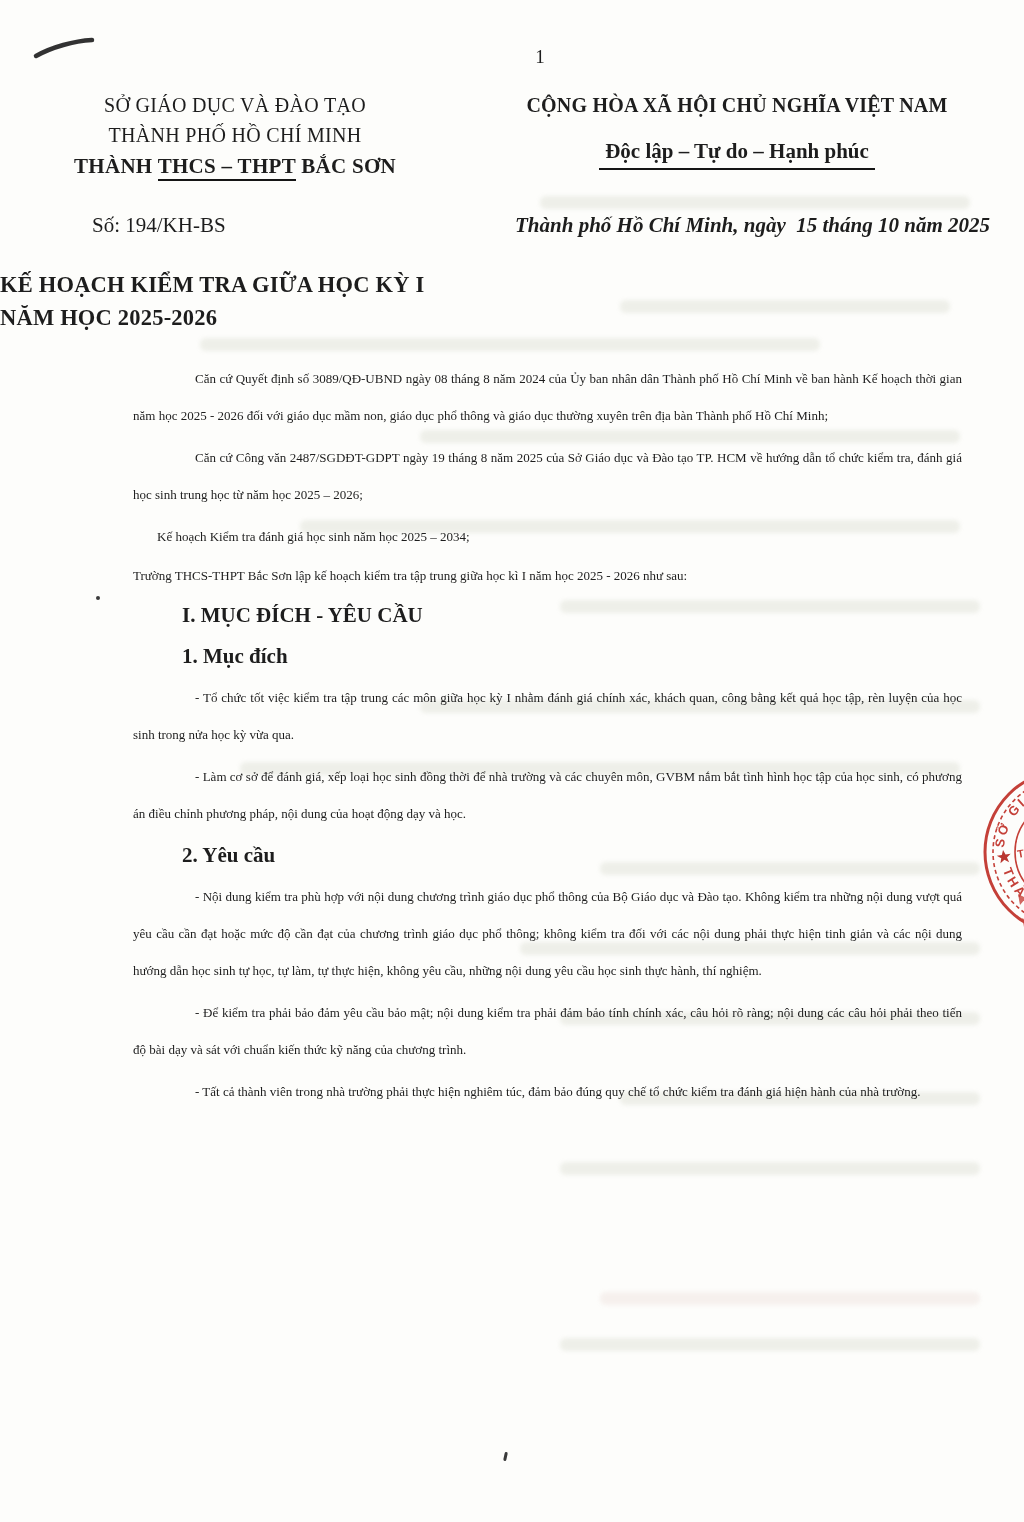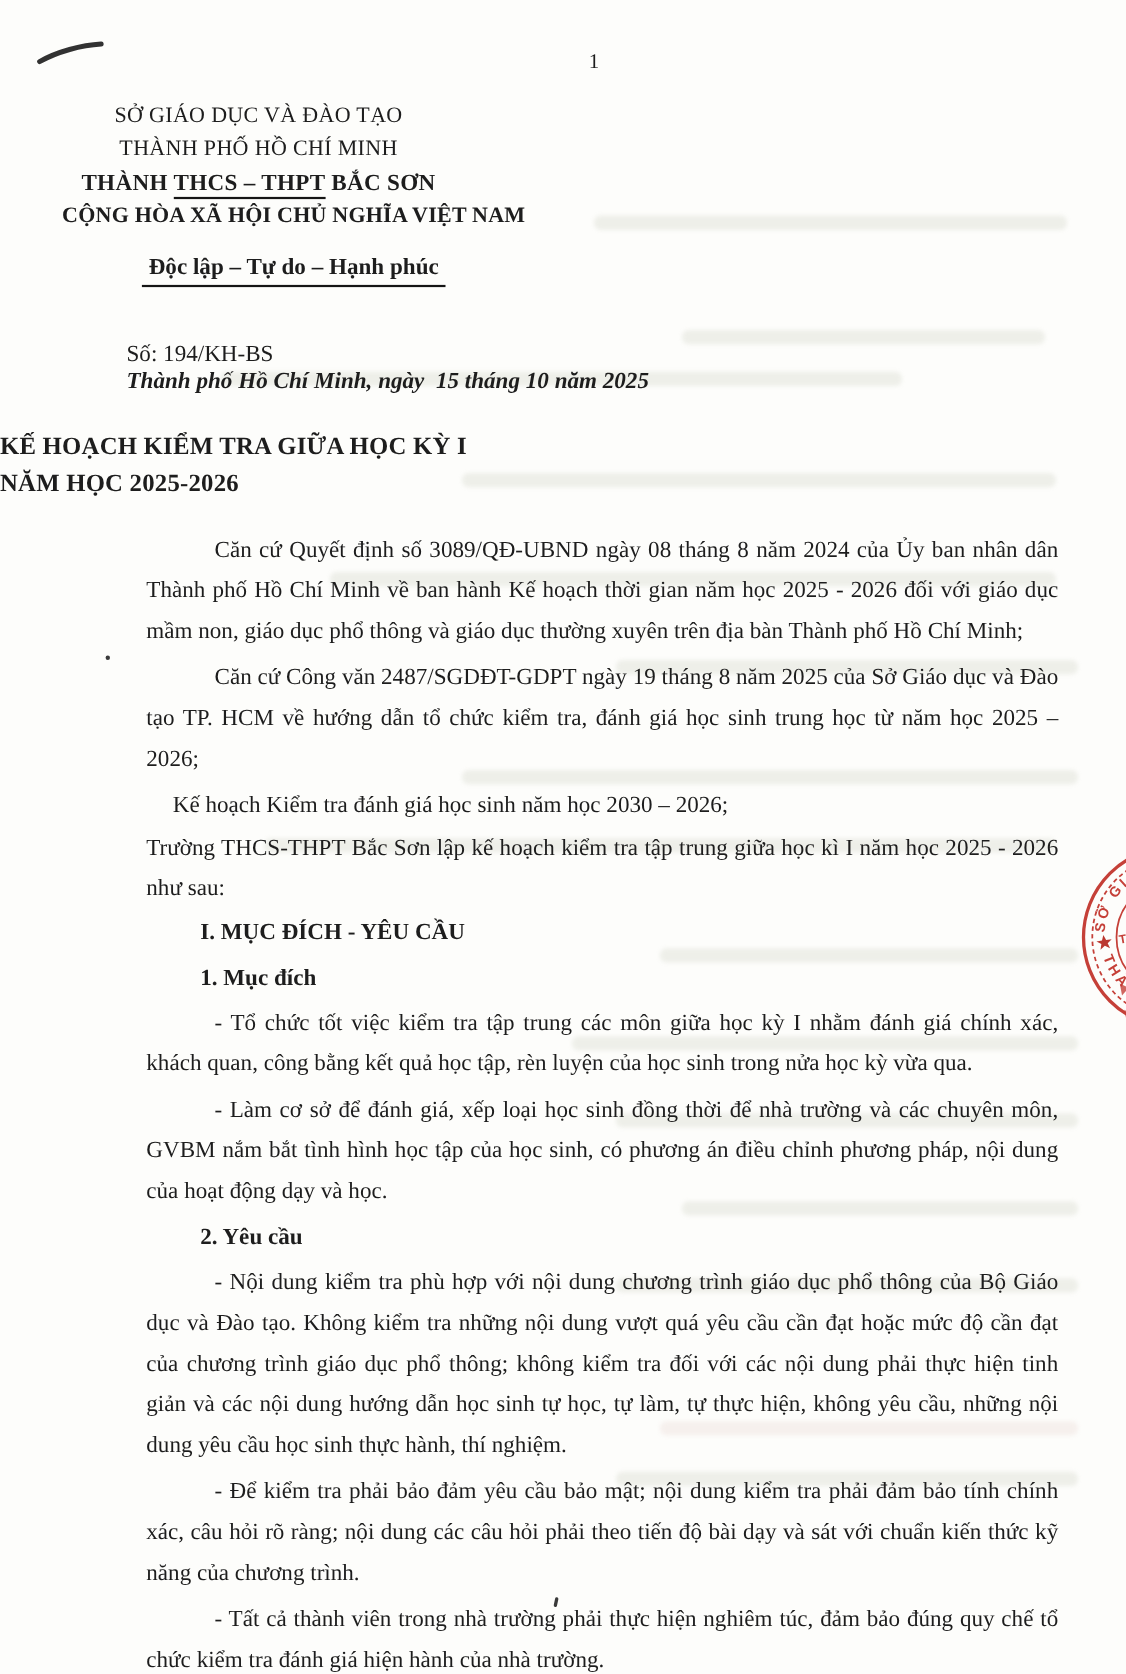--- a/index.html
+++ b/index.html
@@ -52,22 +52,22 @@
     display:inline-block;
     font-weight:700;
     font-size:21px;
     border-bottom:2.5px solid #151515;
     padding:0 6px 2px 6px;
     margin-top:16px;
   }
   .so-row{
     display:flex;
     justify-content:space-between;
-    margin-top:48px;
-    padding:0 34px 0 115px;
+    margin-top:32px;
+    padding:0 34px 0 92px;
     font-size:21px;
   }
   .doc-date{
     font-style:italic;
     font-weight:700;
     white-space:pre;
   }
   .title-block{
     margin-top:30px;
     text-align:left;
@@ -76,21 +76,21 @@
     line-height:33px;
     letter-spacing:.2px;
   }
   .doc-body{
     margin:26px 62px 0 133px;
     position:relative;
     z-index:2;
   }
   .para{
     text-align:justify;
-    font-size:21px;
+    font-size:13px;
     line-height:37px;
     margin:0 0 5px 0;
     text-indent:62px;
   }
   .para.indent-sm{ text-indent:24px; margin-bottom:2px; }
   .para.noindent{ text-indent:0; margin-bottom:2px; }
   .para.heading{
     font-weight:700;
     font-size:21px;
     text-indent:0;
@@ -117,21 +117,21 @@
     height:13px;
     border-radius:6px;
     background:rgba(139,148,116,.13);
     filter:blur(2px);
     z-index:0;
   }
   .bleed.pink{ background:rgba(196,148,140,.12); }
   .speck{
     position:absolute;background:#3a3a3a;z-index:3;
   }
-  .hdr-z{ position:relative; z-index:2;flex-direction:column; }
+  .hdr-z{ position:relative; z-index:2; }
 </style>
 </head>
 <body>
 
 <div class="page">
 
   <svg class="pen-stroke" viewBox="0 0 72 32">
     <path d="M8,24 C24,15 46,9 64,8" stroke="#1c1c1c" stroke-width="4.5" fill="none" stroke-linecap="round" opacity="0.9"></path>
   </svg>
 
@@ -193,21 +193,21 @@
   </div>
 
   <div class="title-block hdr-z">
     <div>KẾ HOẠCH KIỂM TRA GIỮA HỌC KỲ I</div>
     <div>NĂM HỌC 2025-2026</div>
   </div>
 
   <div class="doc-body">
       <p class="para indent">Căn cứ Quyết định số 3089/QĐ-UBND ngày 08 tháng 8 năm 2024 của Ủy ban nhân dân Thành phố Hồ Chí Minh về ban hành Kế hoạch thời gian năm học 2025 - 2026 đối với giáo dục mầm non, giáo dục phổ thông và giáo dục thường xuyên trên địa bàn Thành phố Hồ Chí Minh;</p>
       <p class="para indent">Căn cứ Công văn 2487/SGDĐT-GDPT ngày 19 tháng 8 năm 2025 của Sở Giáo dục và Đào tạo TP. HCM về hướng dẫn tổ chức kiểm tra, đánh giá học sinh trung học từ năm học 2025 – 2026;</p>
-      <p class="para indent-sm">Kế hoạch Kiểm tra đánh giá học sinh năm học 2030 – 2026;</p>
+      <p class="para indent-sm">Kế hoạch Kiểm tra đánh giá học sinh năm học 2025 – 2034;</p>
       <p class="para noindent">Trường THCS-THPT Bắc Sơn lập kế hoạch kiểm tra tập trung giữa học kì I năm học 2025 - 2026 như sau:</p>
       <p class="para heading">I. MỤC ĐÍCH - YÊU CẦU</p>
       <p class="para subheading">1. Mục đích</p>
       <p class="para indent">- Tổ chức tốt việc kiểm tra tập trung các môn giữa học kỳ I nhằm đánh giá chính xác, khách quan, công bằng kết quả học tập, rèn luyện của học sinh trong nửa học kỳ vừa qua.</p>
       <p class="para indent">- Làm cơ sở để đánh giá, xếp loại học sinh đồng thời để nhà trường và các chuyên môn, GVBM nắm bắt tình hình học tập của học sinh, có phương án điều chỉnh phương pháp, nội dung của hoạt động dạy và học.</p>
       <p class="para subheading">2. Yêu cầu</p>
       <p class="para indent">- Nội dung kiểm tra phù hợp với nội dung chương trình giáo dục phổ thông của Bộ Giáo dục và Đào tạo. Không kiểm tra những nội dung vượt quá yêu cầu cần đạt hoặc mức độ cần đạt của chương trình giáo dục phổ thông; không kiểm tra đối với các nội dung phải thực hiện tinh giản và các nội dung hướng dẫn học sinh tự học, tự làm, tự thực hiện, không yêu cầu, những nội dung yêu cầu học sinh thực hành, thí nghiệm.</p>
       <p class="para indent">- Để kiểm tra phải bảo đảm yêu cầu bảo mật; nội dung kiểm tra phải đảm bảo tính chính xác, câu hỏi rõ ràng; nội dung các câu hỏi phải theo tiến độ bài dạy và sát với chuẩn kiến thức kỹ năng của chương trình.</p>
       <p class="para indent">- Tất cả thành viên trong nhà trường phải thực hiện nghiêm túc, đảm bảo đúng quy chế tổ chức kiểm tra đánh giá hiện hành của nhà trường.</p>
     </div>

